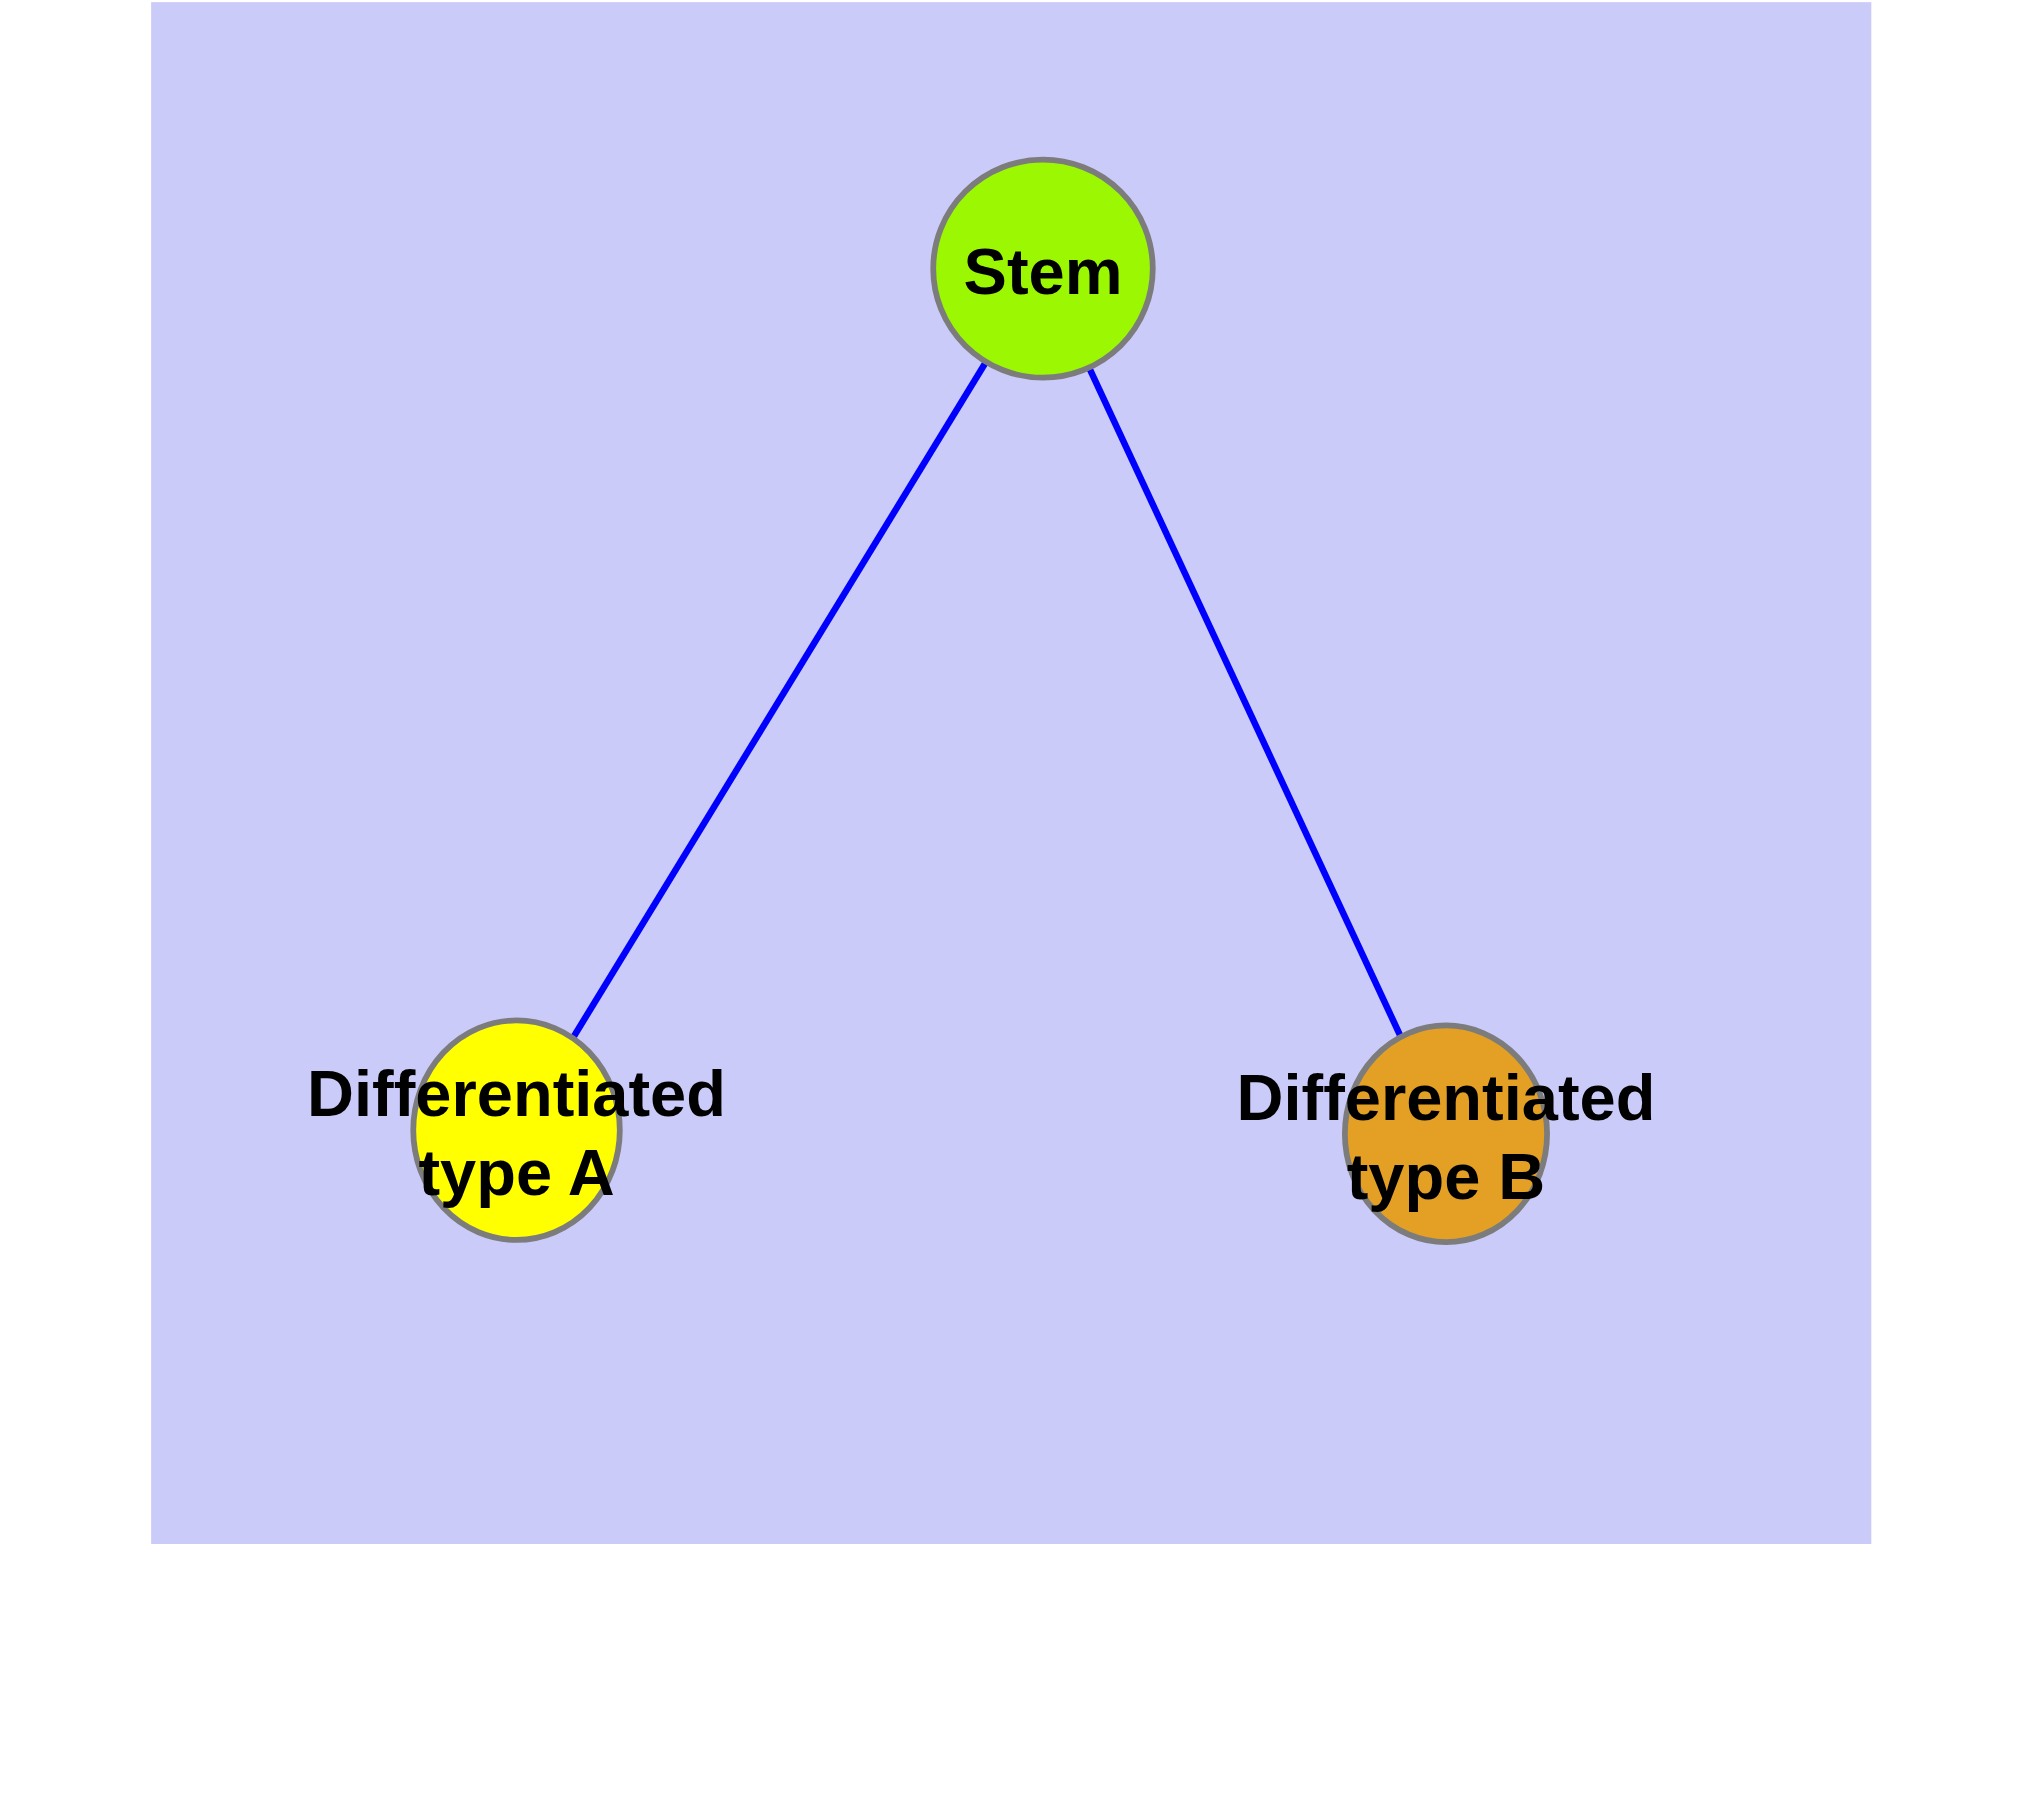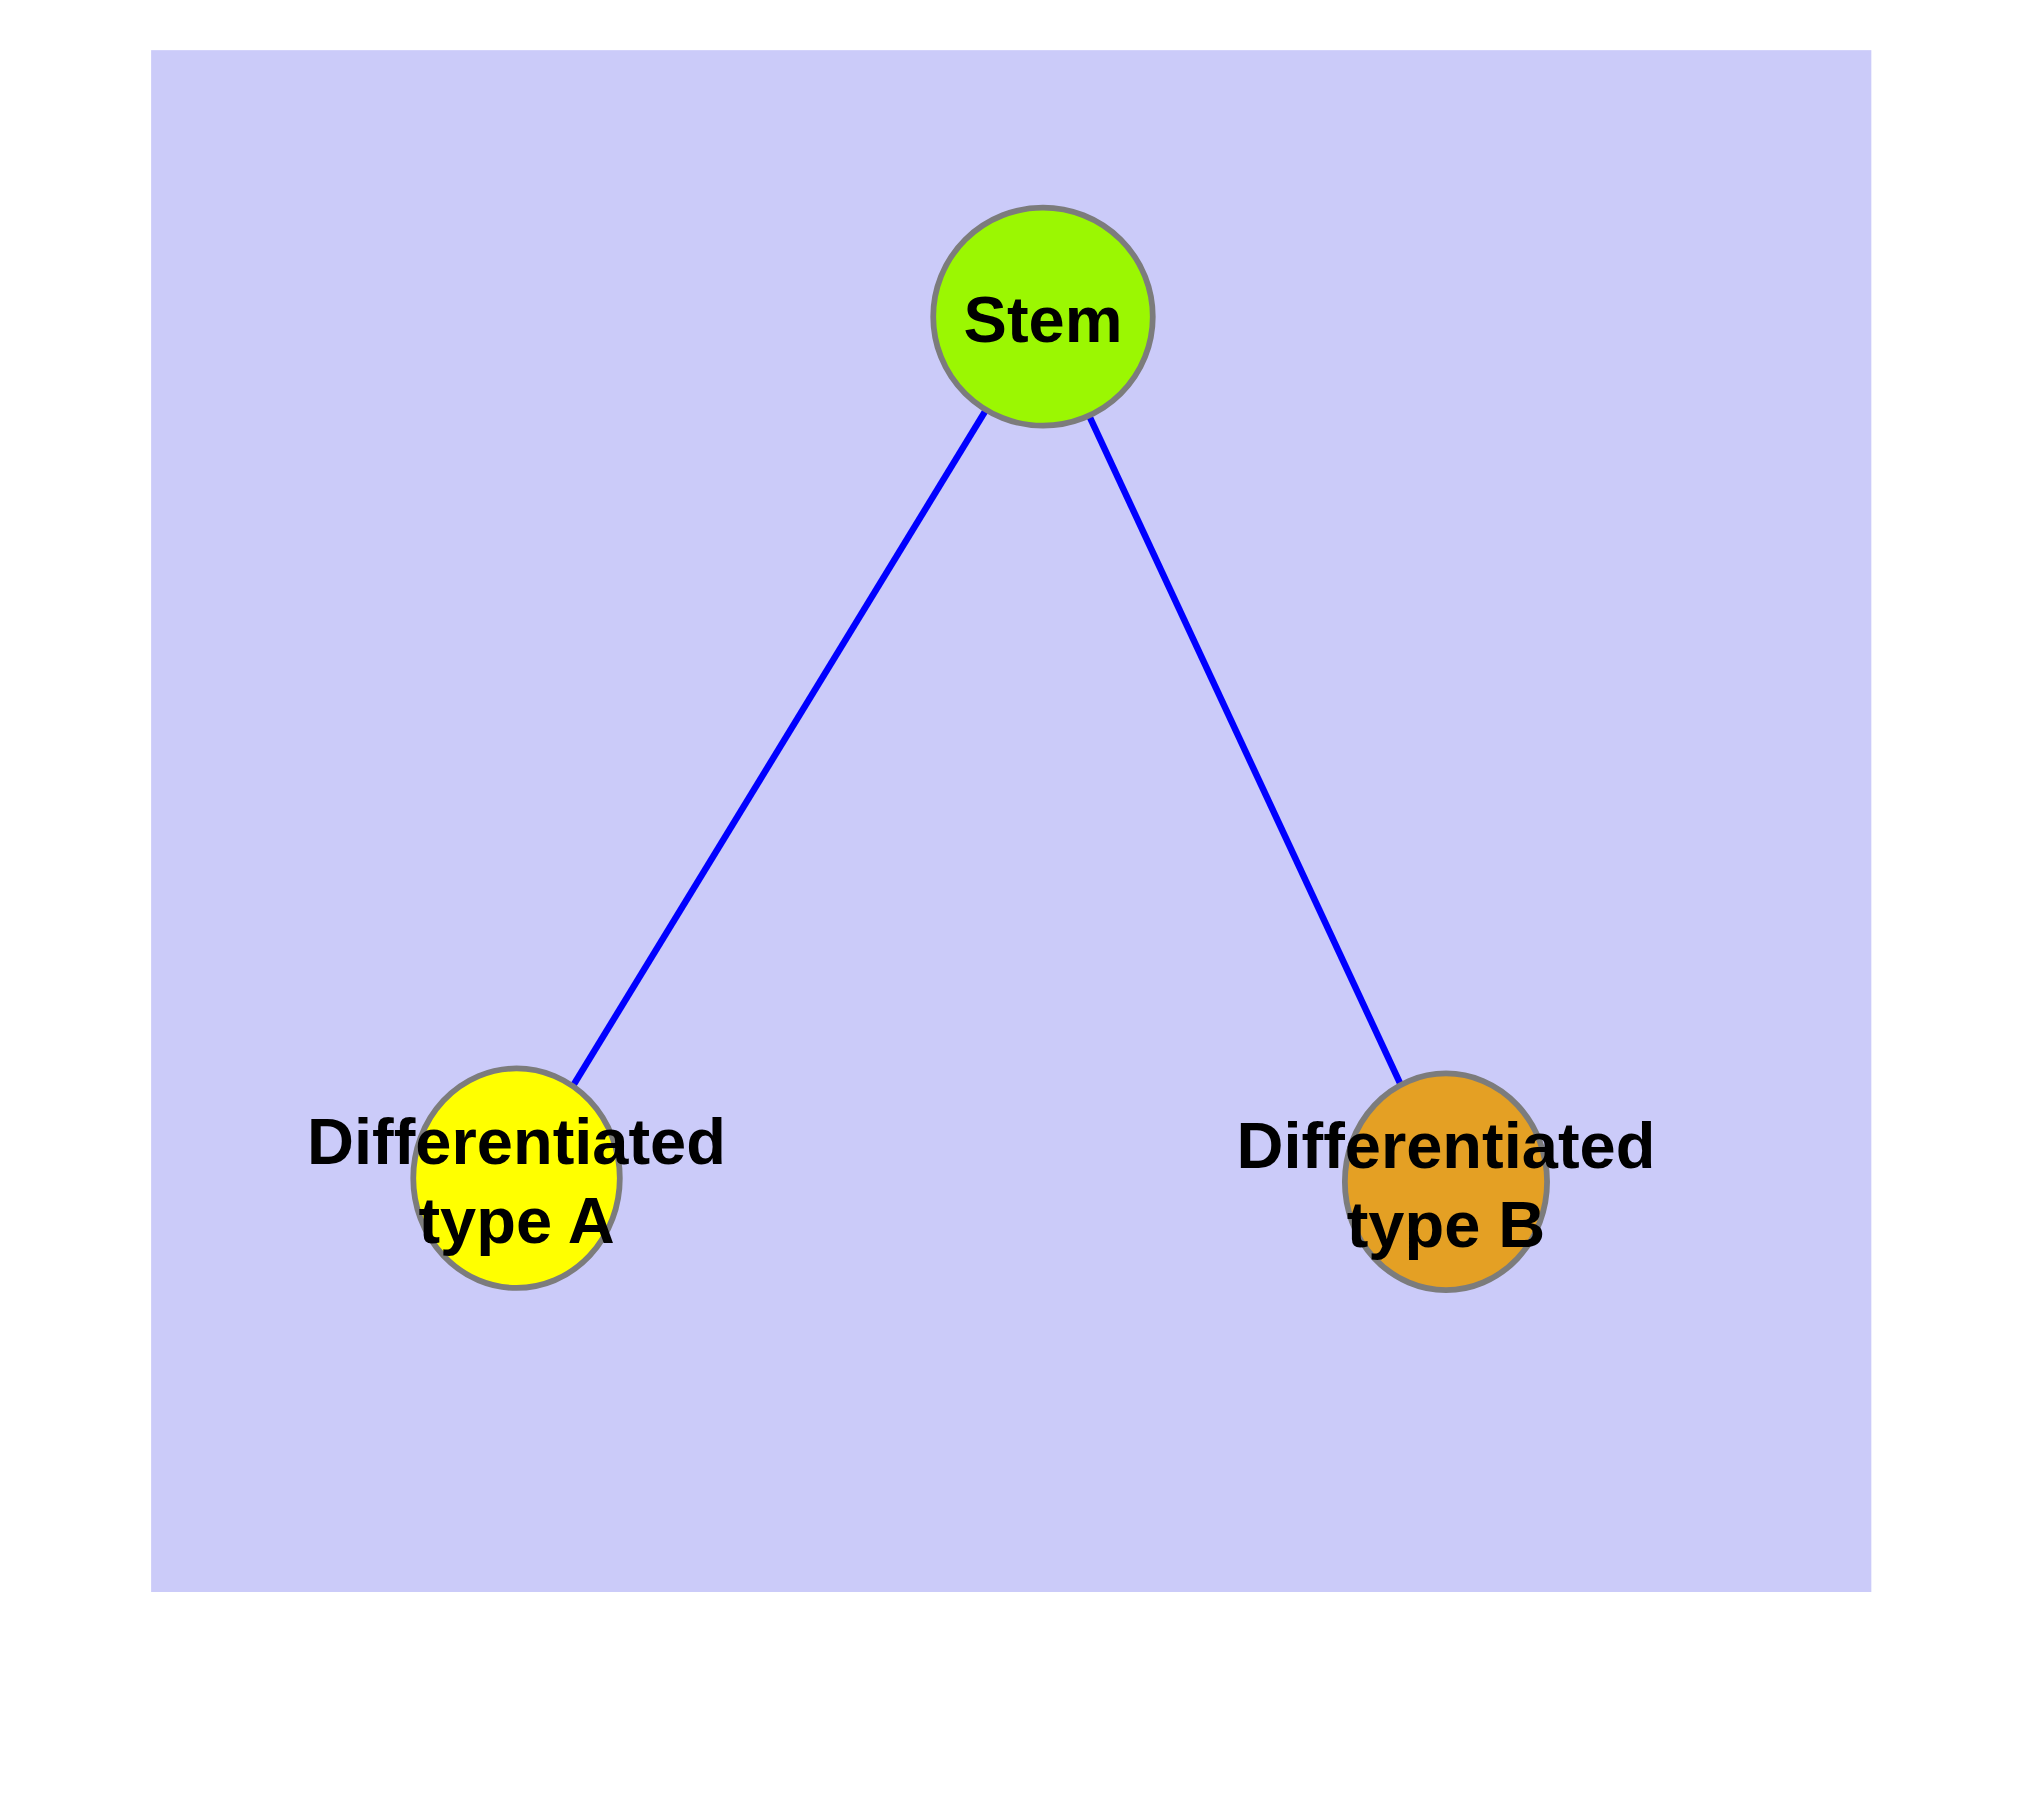--- a/index.html
+++ b/index.html
@@ -5,21 +5,20 @@
   html, body {
     margin: 0;
     padding: 0;
     background: #ffffff;
   }
   .figure {
     position: relative;
     width: 2021px;
     height: 1544px;
     font-family: "Liberation Sans", sans-serif;
-    margin-top: 48px;
   }
   .figure svg {
     display: block;
     width: 100%;
     height: 100%;
   }
   .graph-edge {
     stroke-width: 9px;
     stroke-linecap: butt;
   }

